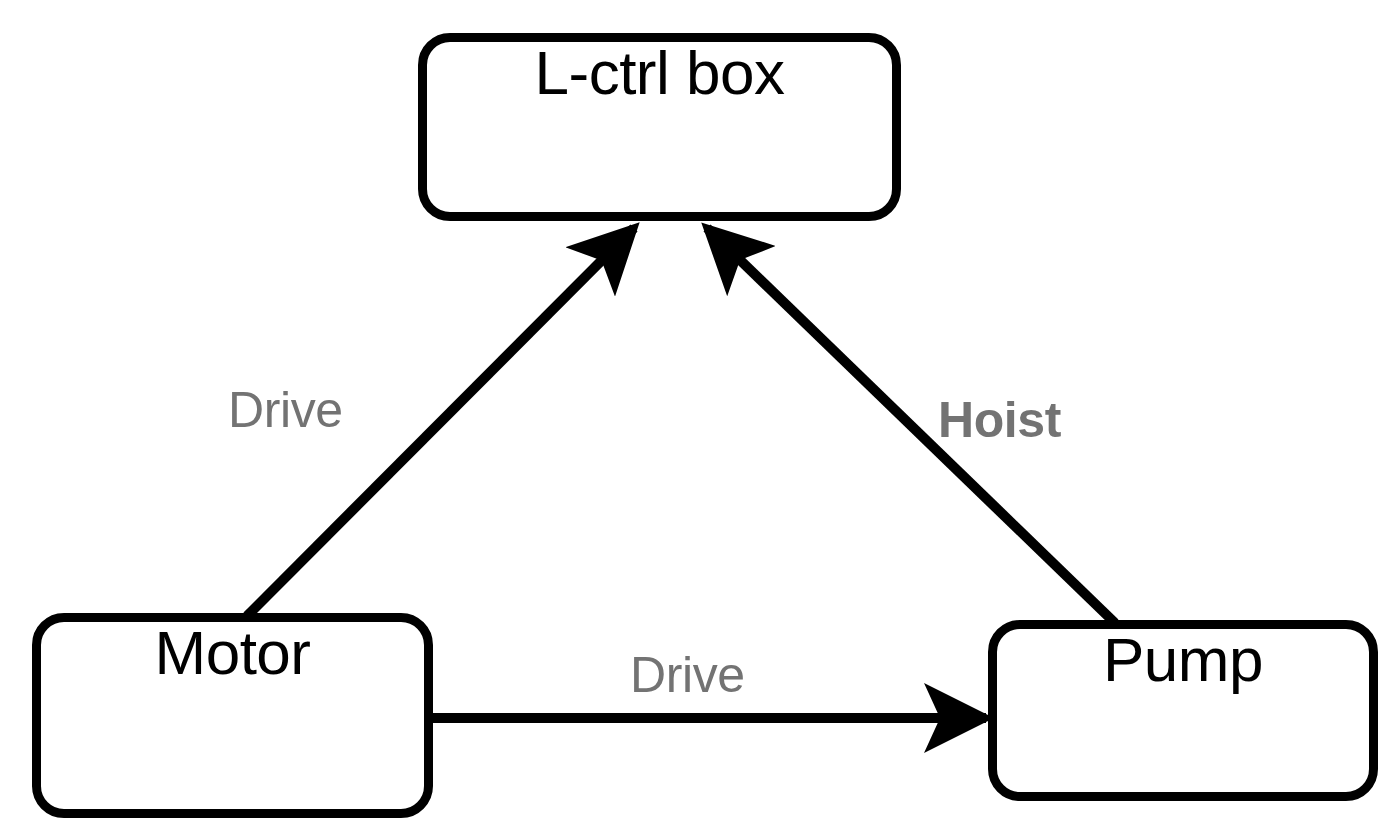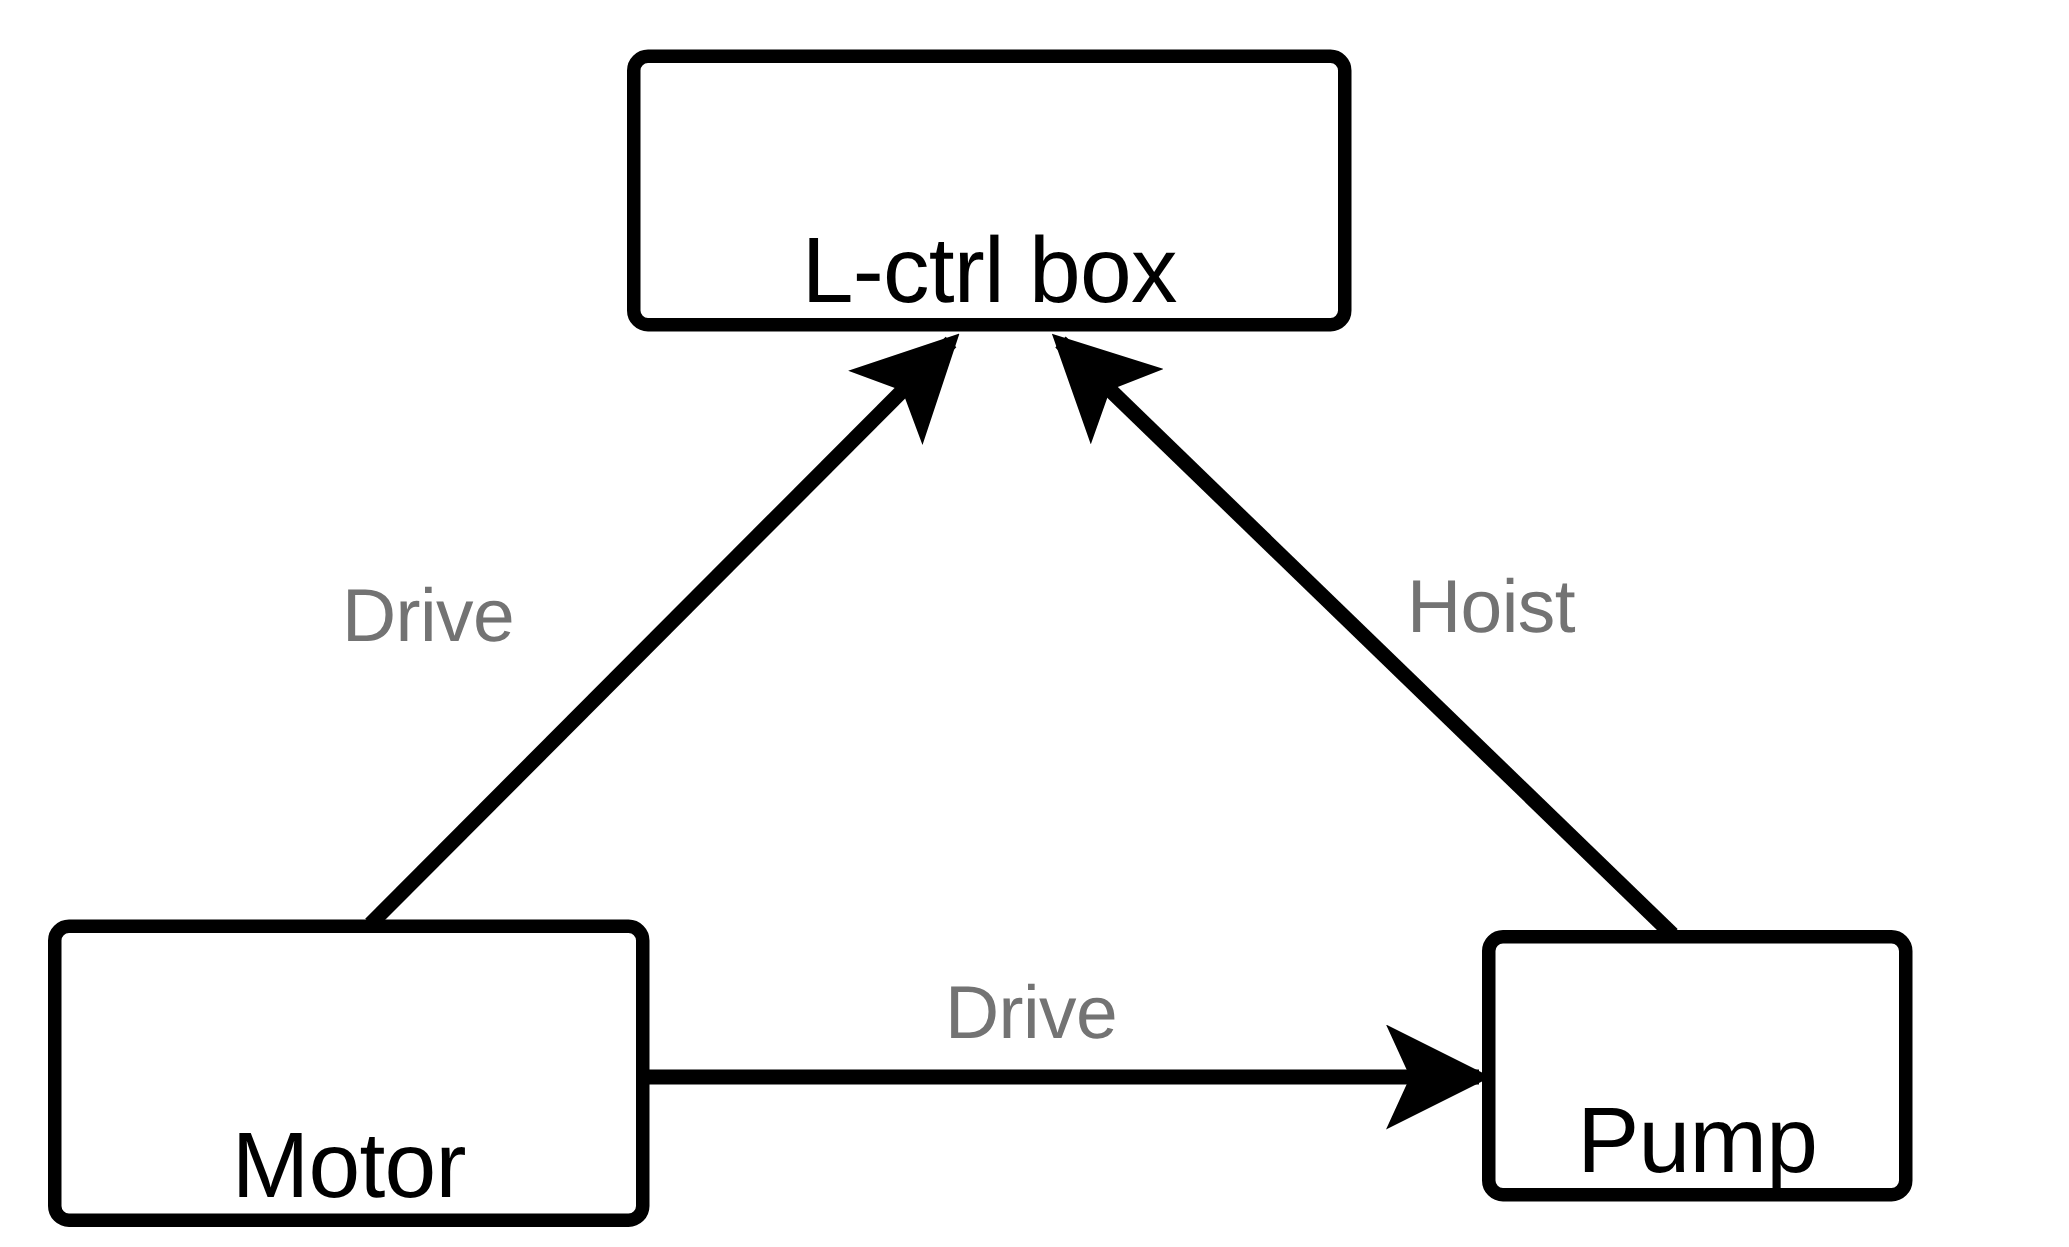--- a/index.html
+++ b/index.html
@@ -21,23 +21,23 @@
     top: 0;
     width: 1379px;
     height: 831px;
     display: block;
   }
   .node-box {
     position: absolute;
     box-sizing: border-box;
     background: #ffffff;
     border: 9px solid #000000;
-    border-radius: 14px;
+    border-radius: 32px;
     display: flex;
-    align-items: flex-end;
+    align-items: flex-start;
     justify-content: center;
     z-index: 3;
   }
   .node-label {
     font-family: "Liberation Sans", sans-serif;
     font-size: 62px;
     line-height: 1;
     color: #000000;
     letter-spacing: -0.5px;
     white-space: nowrap;
@@ -52,25 +52,25 @@
     letter-spacing: -0.4px;
     white-space: nowrap;
     background: transparent;
     z-index: 4;
     user-select: none;
   }
 
   
   #node-lctrl  { left: 418px; top: 33px;  width: 483px; height: 188px; }
   #node-motor  { left: 32px;  top: 613px; width: 401px; height: 205px; }
-  #node-pump   { left: 988px; top: 620px; width: 287px; height: 181px; }
+  #node-pump   { left: 988px; top: 620px; width: 390px; height: 181px; }
 
   
   #label-drive-left   { left: 228px; top: 385px; }
-  #label-hoist        { left: 938px; top: 379px; }
+  #label-hoist        { left: 938px; top: 395px; font-weight: bold; }
   #label-drive-bottom { left: 630px; top: 650px; }
 </style>
 </head>
 <body>
 
 <div id="canvas">
 
   <svg id="diagram-svg" viewBox="0 0 1379 831" aria-hidden="true">
     <defs>
       <marker id="arrow-head" markerWidth="7" markerHeight="7" refX="6.2" refY="3.5" orient="auto" markerUnits="strokeWidth">

